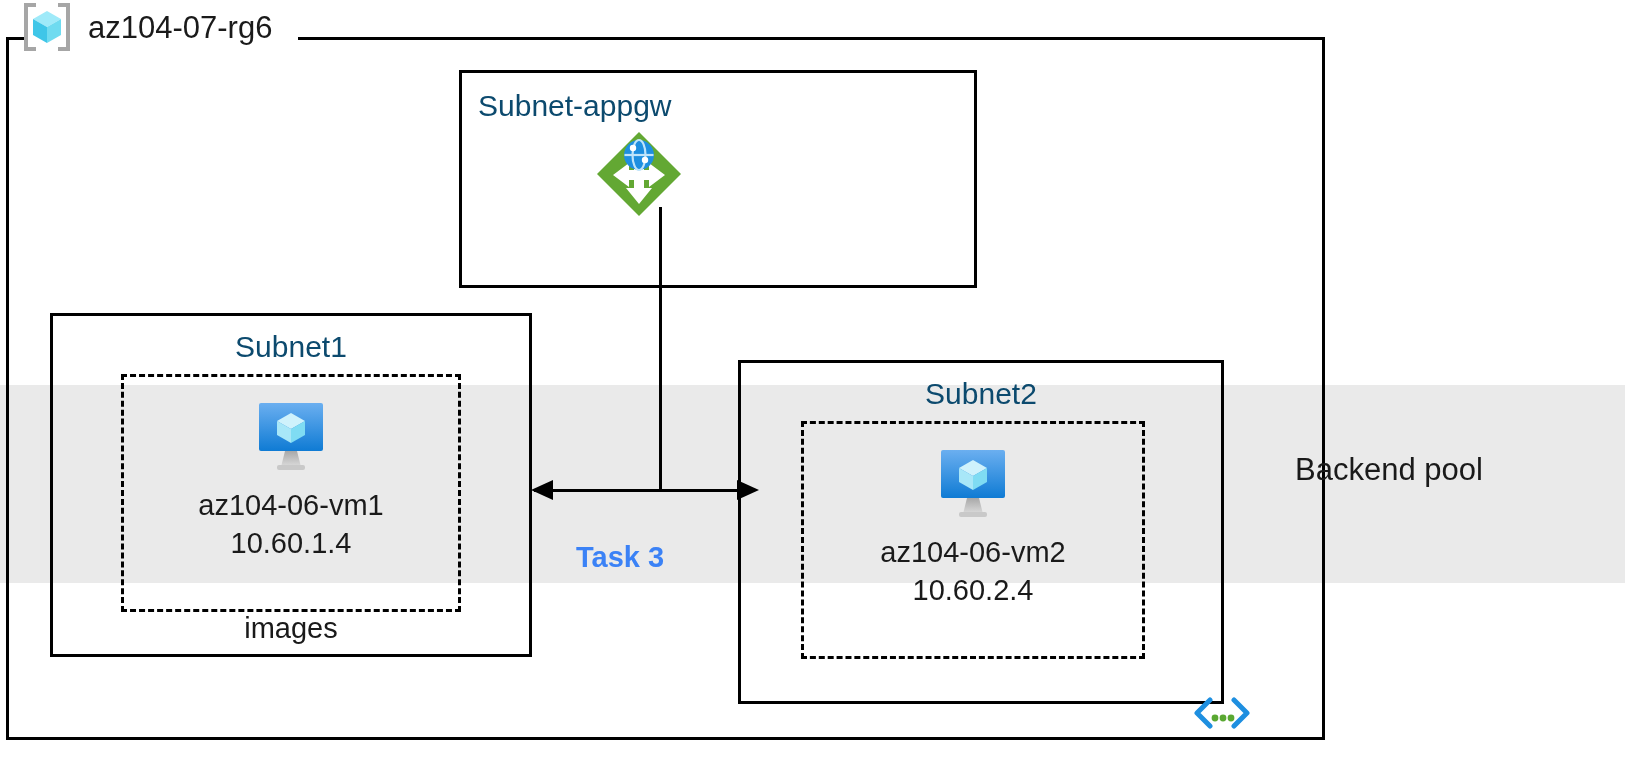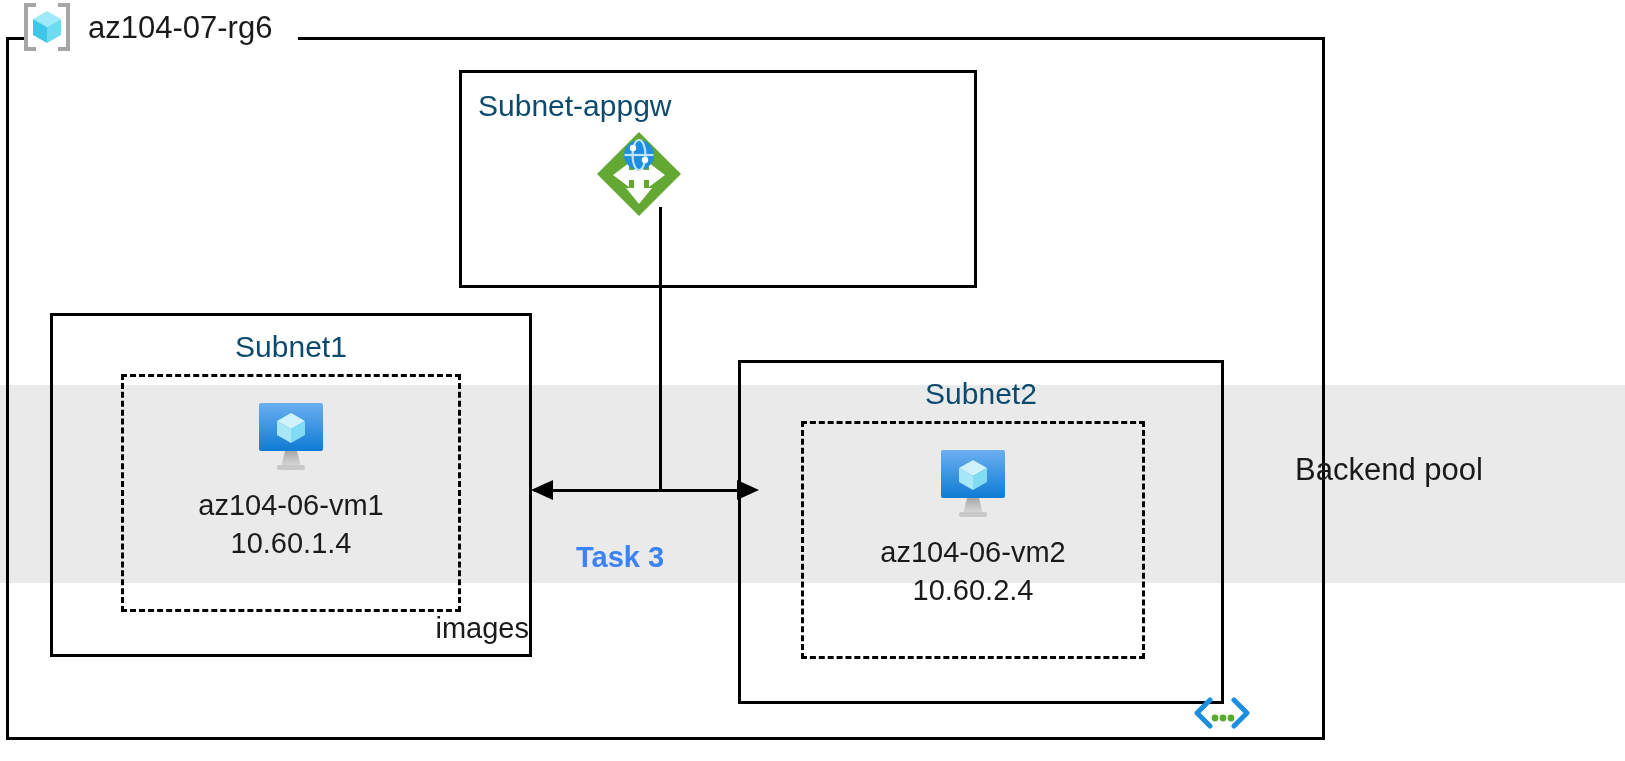--- a/index.html
+++ b/index.html
@@ -134,21 +134,21 @@
 
   .pool-sublabel {
     position: absolute;
     left: 0;
     width: 100%;
     text-align: center;
     font-size: 29px;
     color: #1a1a1a;
     white-space: nowrap;
   }
-  .subnet1-box .pool-sublabel { top: 296px; text-align: right; }
+  .subnet1-box .pool-sublabel { top: 296px; }
   .subnet2-box .pool-sublabel { top: 298px; }
 
   
   .appgw-node {
     left: 595px;
     top: 130px;
     width: 88px;
     height: 88px;
     z-index: 7;
   }

